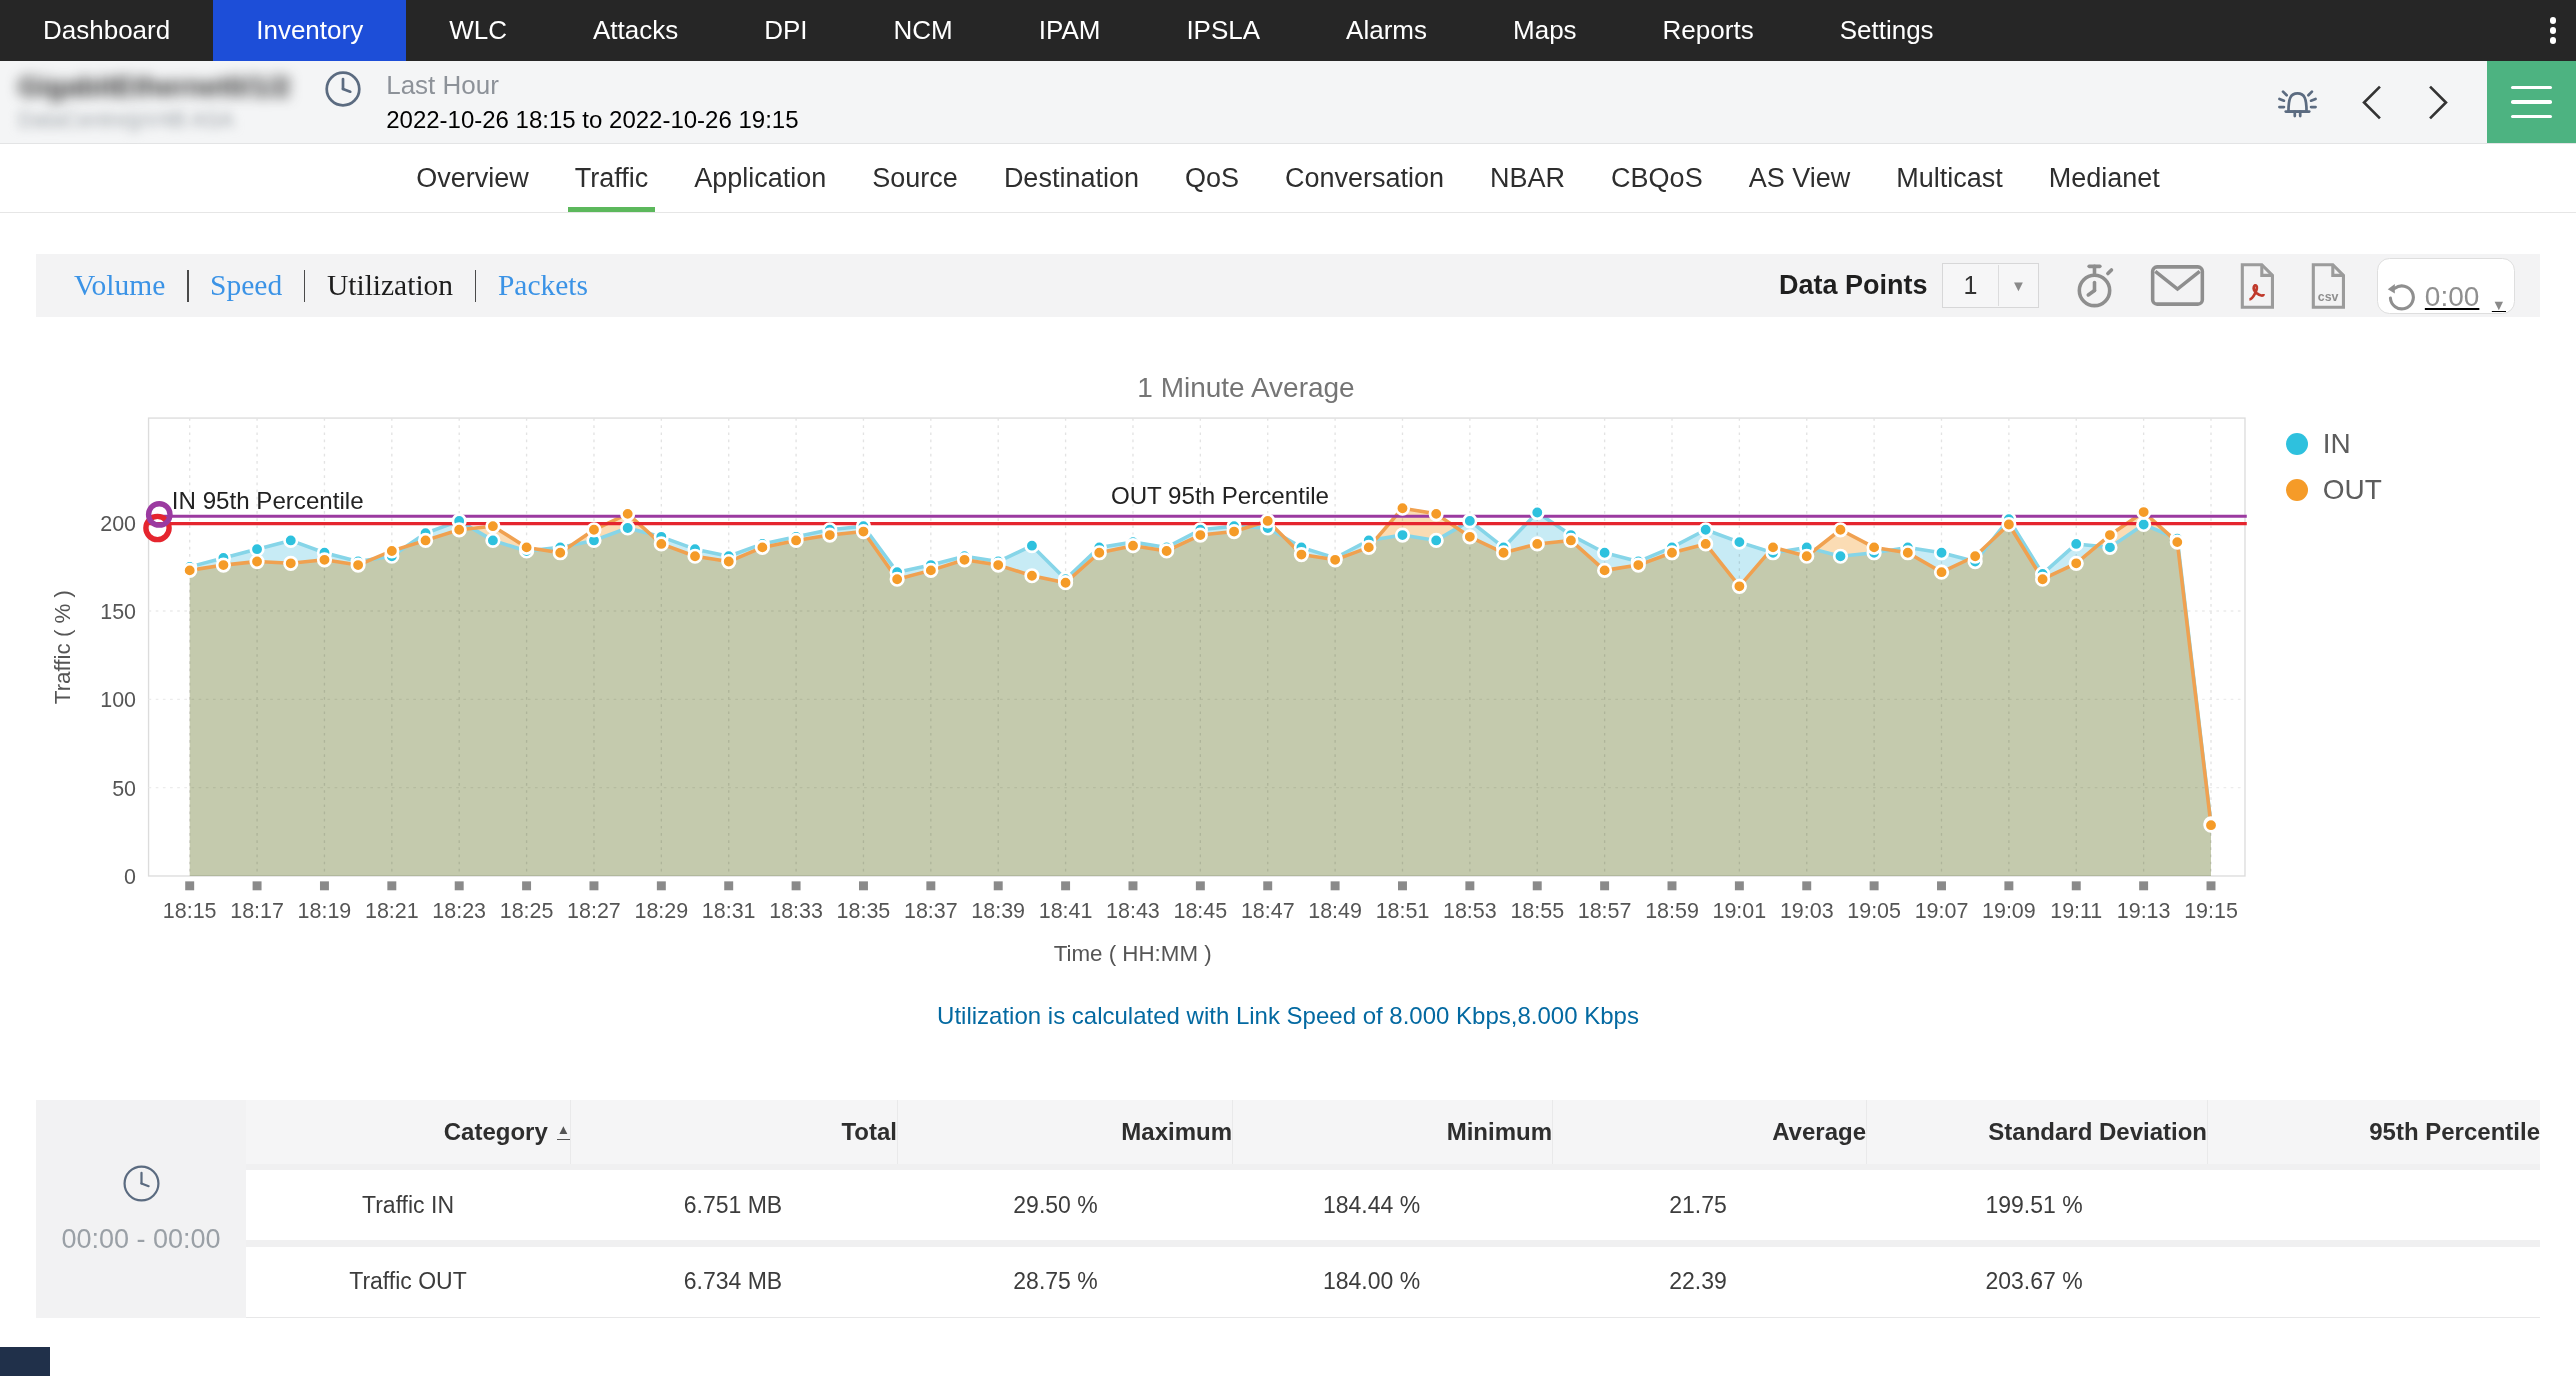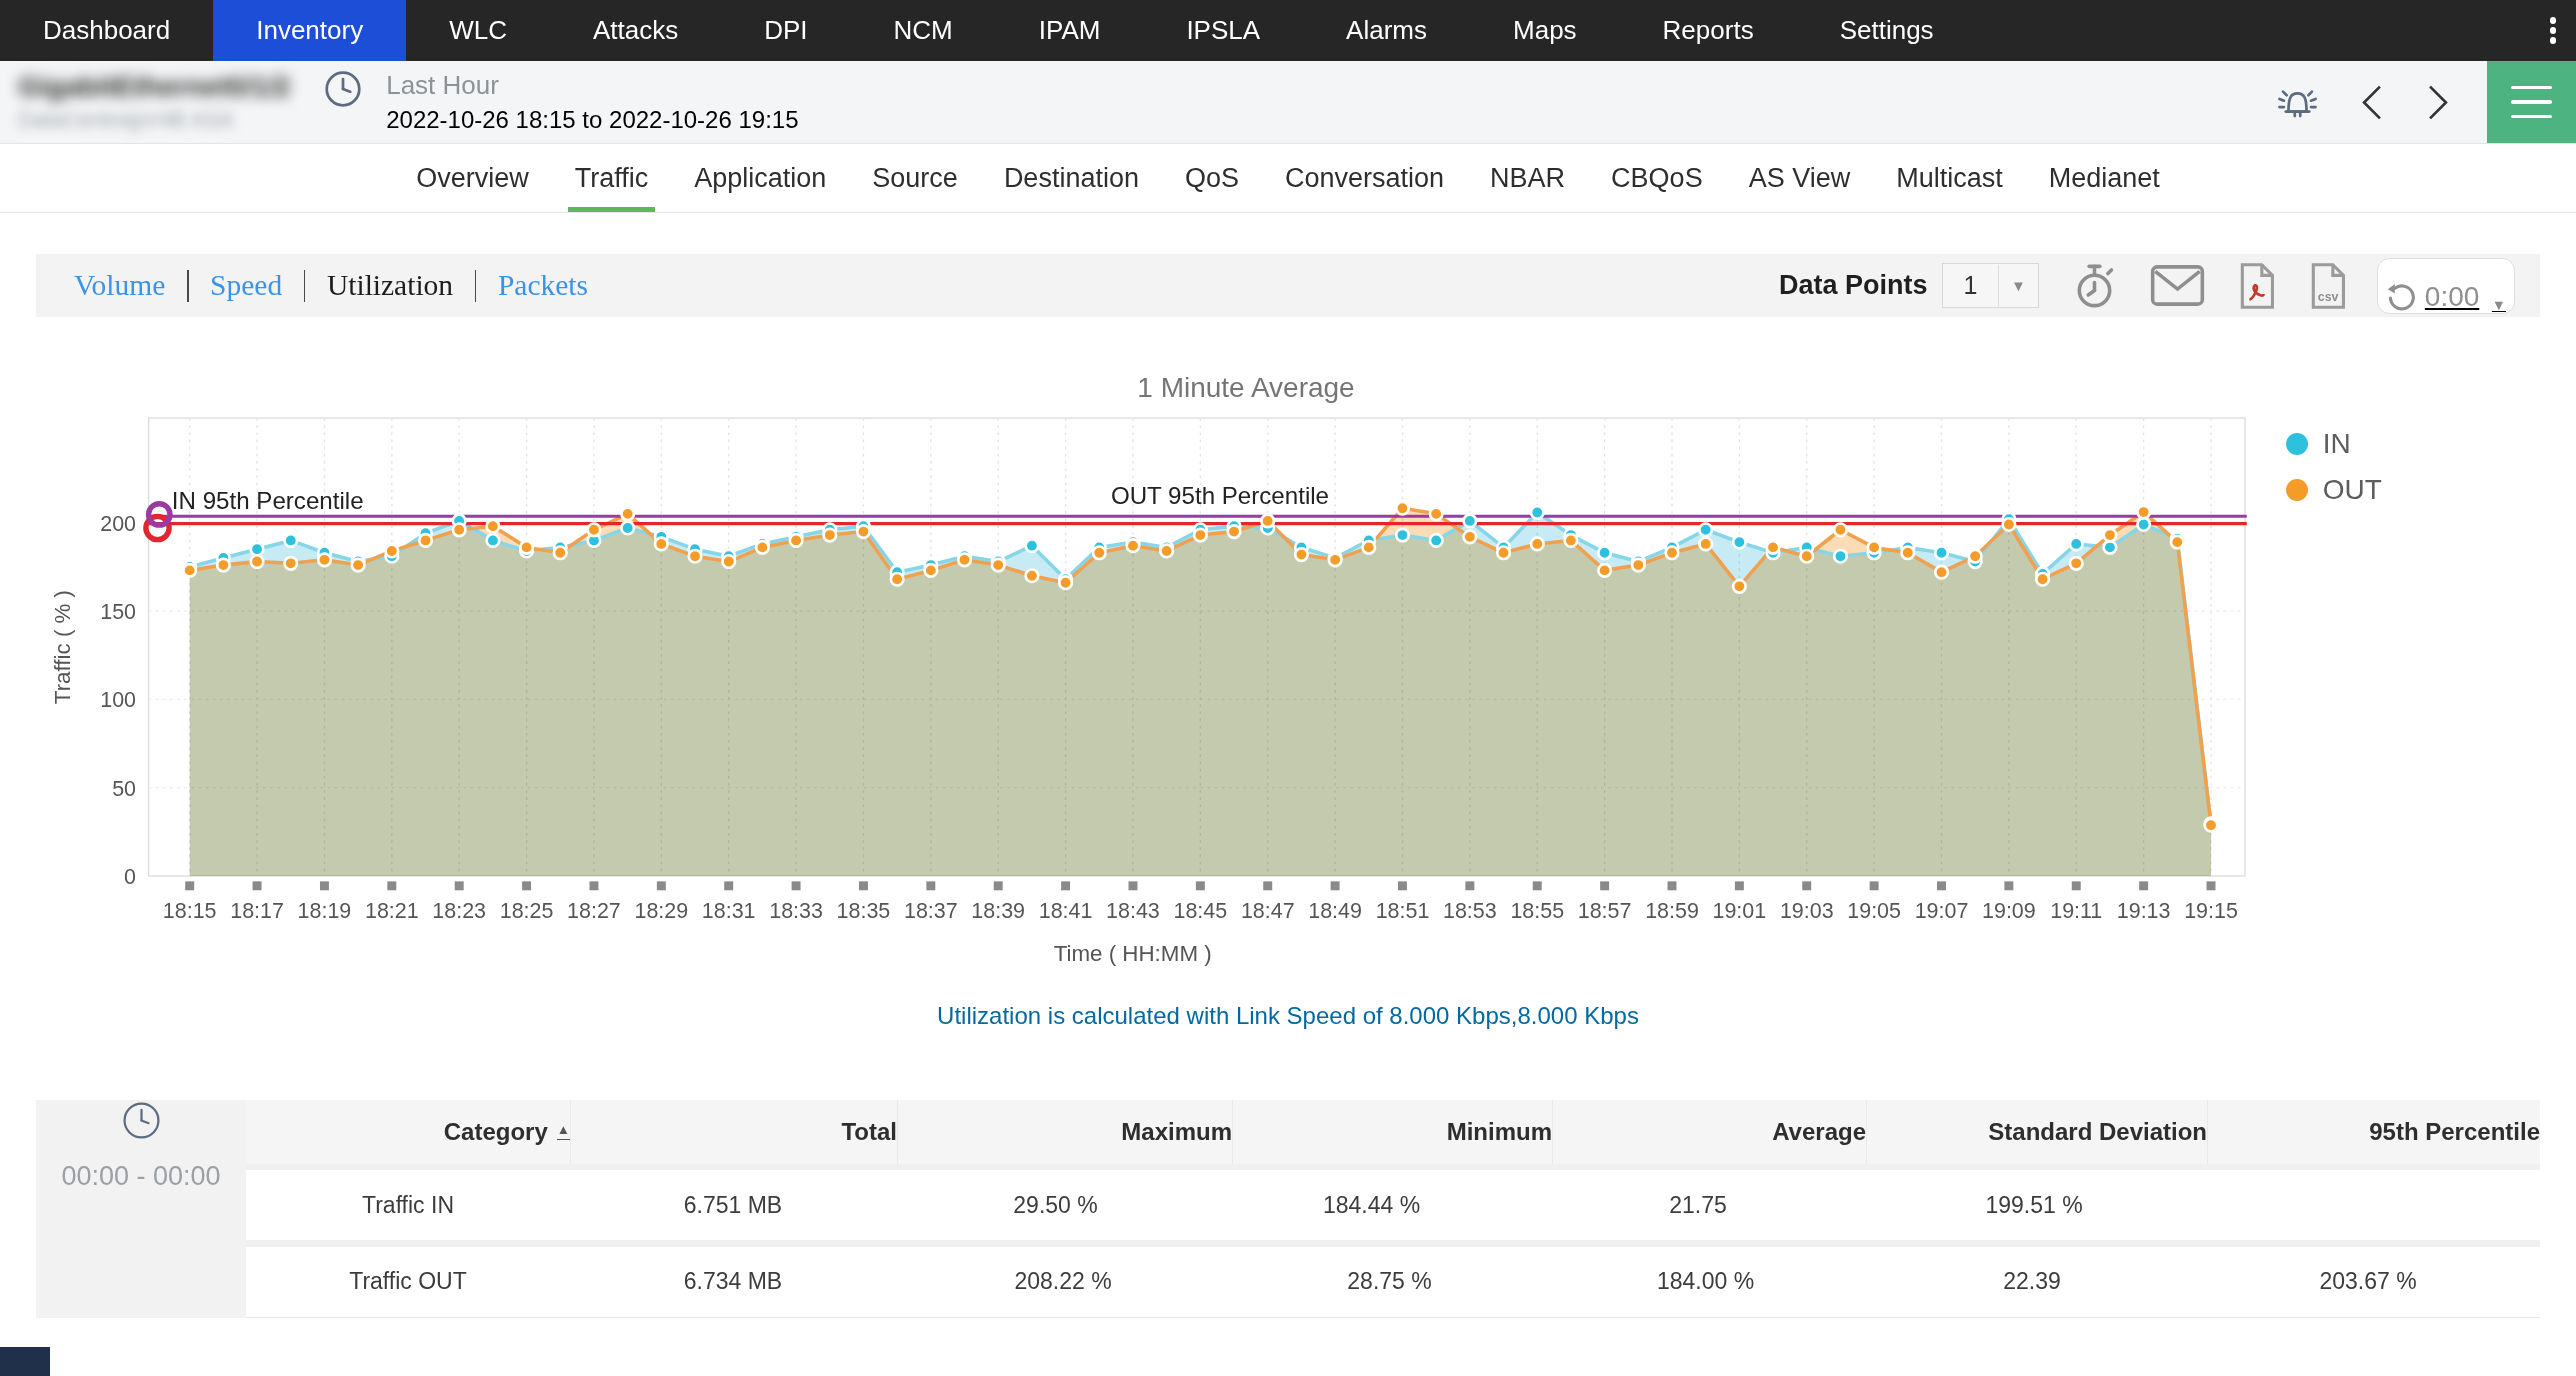--- a/index.html
+++ b/index.html
@@ -49,21 +49,21 @@
   .chart-title{position:absolute;top:55px;left:0;width:2492px;text-align:center;font-size:28px;color:#757575;}
   .legend{position:absolute;left:2286px;top:111px;}
   .legend-row{display:flex;align-items:center;margin-bottom:14.3px;cursor:pointer;}
   .legend-dot{width:22.4px;height:22.4px;border-radius:50%;margin-right:14.3px;}
   .legend-label{font-size:28px;color:#5d5d5d;}
   #chart-svg{position:absolute;left:0;top:0;}
   
   .footnote{margin-top:16px;height:30px;text-align:center;font-size:24px;color:#0369a1;}
   
   .stats{margin:68px 36px 0 36px;display:flex;}
-  .time-cell{width:216px;background:#f2f2f3;display:flex;flex-direction:column;align-items:center;justify-content:flex-start;}
+  .time-cell{width:216px;background:#f2f2f3;display:flex;flex-direction:column;align-items:center;justify-content:center;}
   .time-range{font-size:27px;color:#9aa0a6;margin-top:19.7px;white-space:nowrap;}
   .grid{flex:1;}
   .hrow{display:flex;height:64px;background:#f5f5f6;}
   .hcell{display:flex;align-items:center;justify-content:flex-end;font-size:24px;font-weight:bold;color:#2e2e2e;border-left:0.9px solid #e9e9ea;}
   .hcell:first-child{border-left:none;}
   .sort{font-size:13.4px;color:#555;margin-left:9px;border-bottom:1.8px solid #555;line-height:12.5px;padding-bottom:1.8px;}
   .rsep{height:6.3px;background:#f0f0f1;}
   .drow{display:flex;height:70px;background:#fff;}
   .dcell{display:flex;align-items:center;justify-content:center;font-size:23px;color:#3c3c3c;}
   .grid-bottom{height:1.8px;background:#e7e7e8;}
@@ -517,21 +517,20 @@
         <div class="dcell c1">6.751 MB</div>
         <div class="dcell c3">29.50 %</div>
         <div class="dcell c4">184.44 %</div>
         <div class="dcell c5">21.75</div>
         <div class="dcell c6">199.51 %</div>
       </div>
       <div class="rsep"></div>
       <div class="drow">
         <div class="dcell c0">Traffic OUT</div>
         <div class="dcell c1">6.734 MB</div>
-        <div class="dcell c2">208.22 %</div>
         <div class="dcell c3">28.75 %</div>
         <div class="dcell c4">184.00 %</div>
         <div class="dcell c5">22.39</div>
         <div class="dcell c6">203.67 %</div>
       </div>
       <div class="grid-bottom"></div>
     </div>
 </section>
 
 <div class="chat-tab"></div>

